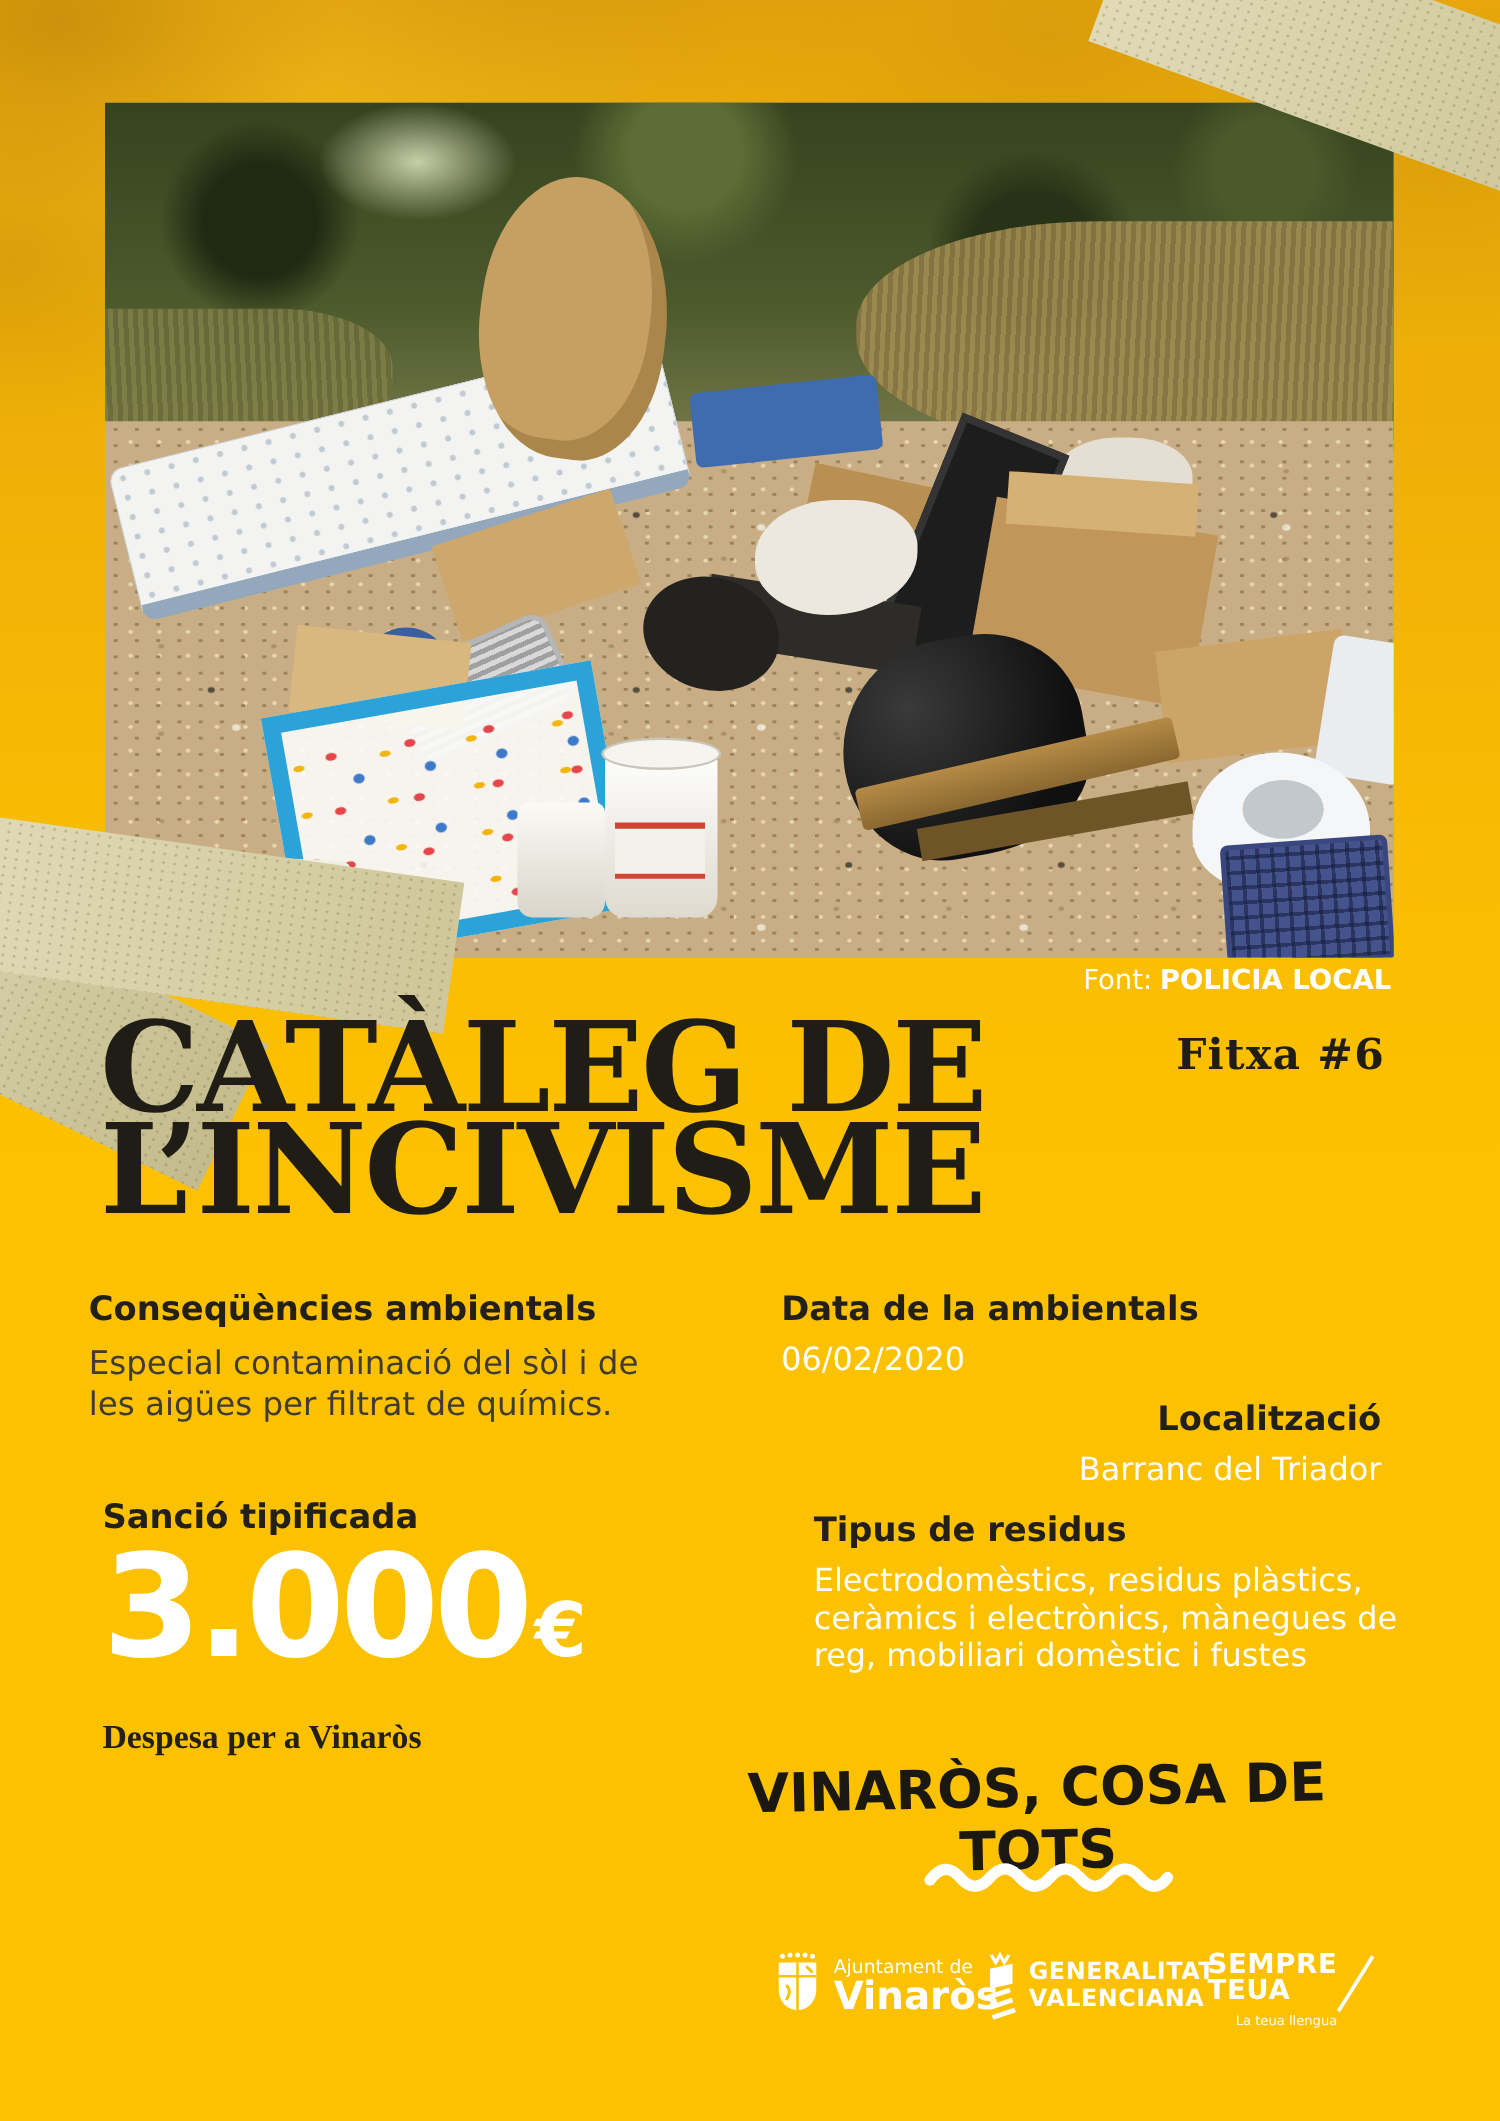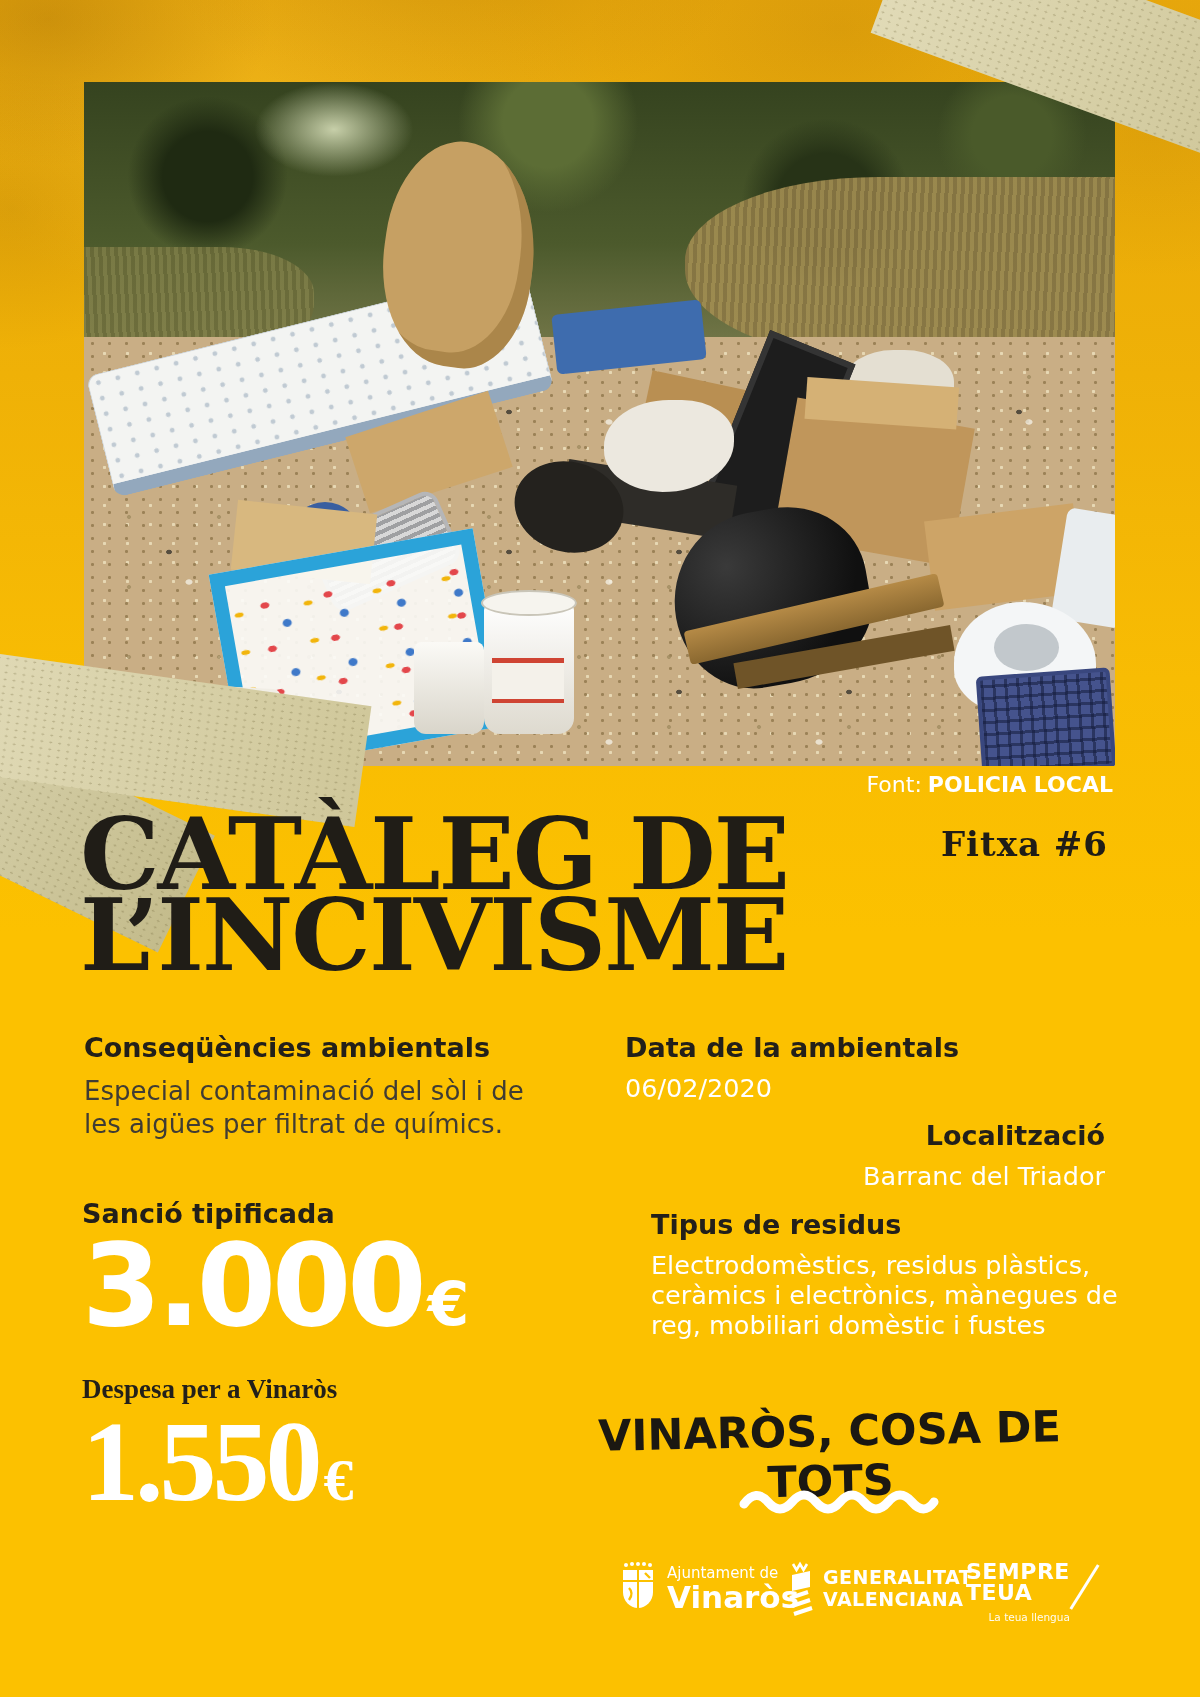--- a/index.html
+++ b/index.html
@@ -86,21 +86,21 @@
   .tape-bl{left:-60px;top:676px;width:425px;height:122px;transform:rotate(8deg);}
   .tape-bl2{left:-70px;top:770px;width:270px;height:130px;transform:rotate(26deg);background-color:#ccc494;z-index:2;}
   
   .caption{position:absolute;right:87px;top:772px;z-index:4;color:#fff;font-size:22px;}
   .caption b{margin-left:6px;font-weight:700;}
   .fitxa{position:absolute;right:92px;top:824px;z-index:4;color:#201d17;
        font-family:"DejaVu Serif","Liberation Serif",serif;font-weight:700;font-size:34px;letter-spacing:1px;}
   .title{position:absolute;left:80px;top:814px;z-index:4;color:#201d17;
        font-family:"DejaVu Serif","Liberation Serif",serif;font-weight:700;font-size:100px;line-height:81px;letter-spacing:-2px;}
   .h-label{font-weight:700;font-size:27px;color:#23201a;}
-  .consequencies{position:absolute;left:84px;top:1032px;width:480px;z-index:4;}
+  .consequencies{position:absolute;left:71px;top:1032px;width:480px;z-index:4;}
   .consequencies .body{margin-top:12px;font-size:26px;line-height:33px;color:#403c34;}
   .detail-0{position:absolute;left:625px;top:1032px;width:480px;z-index:4;}
   .detail-1{position:absolute;left:625px;top:1120px;width:480px;z-index:4;text-align:right;}
   .detail-2{position:absolute;left:625px;top:1209px;width:488px;z-index:4;margin-left:26px;}
   .detail-value{margin-top:10px;font-size:25.5px;line-height:30px;color:#ffffff;}
   .sancio{position:absolute;left:82px;top:1198px;z-index:4;}
   .despesa{position:absolute;left:82px;top:1374px;z-index:4;font-family:Liberation Serif, serif;}
   .amount{margin-top:2px;color:#fff;font-weight:700;font-size:114px;line-height:110px;letter-spacing:-4px;}
   .amount .euro{font-size:60px;letter-spacing:0;margin-left:5px;}
   .slogan{position:absolute;left:590px;top:1406px;width:480px;z-index:4;text-align:center;
@@ -179,21 +179,20 @@
     <div class="body">Especial contaminació del sòl i de les aigües per filtrat de químics.</div>
   </div>
 
   <div class="sancio">
     <div class="h-label">Sanció tipificada</div>
     <div class="amount"><span>3.000</span><span class="euro">€</span></div>
   </div>
 
   <div class="despesa">
     <div class="h-label">Despesa per a Vinaròs</div>
-    <div class="amount"><span>1.550</span><span class="euro">€</span></div>
   </div>
 
   <div class="detail-0">
     <div class="h-label">Data de la ambientals</div>
     <div class="detail-value">06/02/2020</div>
   </div>
   <div class="detail-1">
     <div class="h-label">Localització</div>
     <div class="detail-value">Barranc del Triador</div>
   </div>

